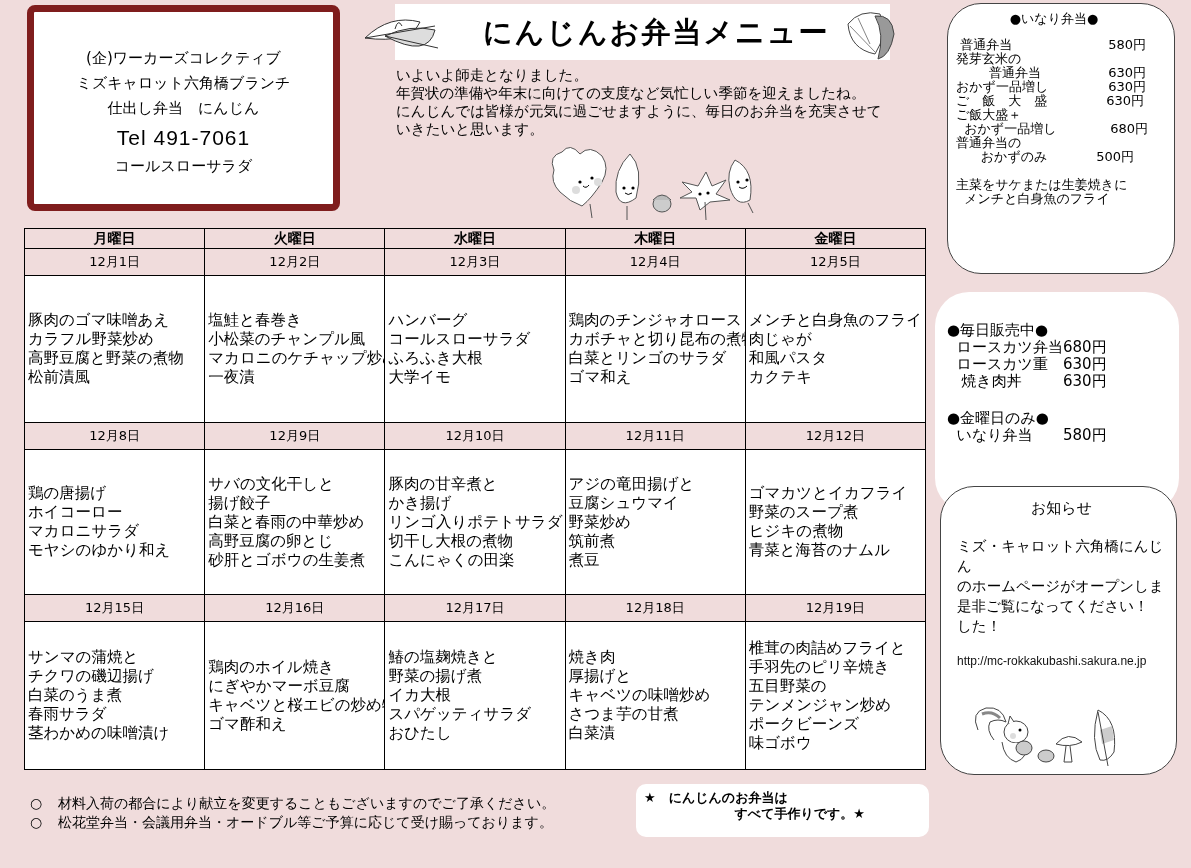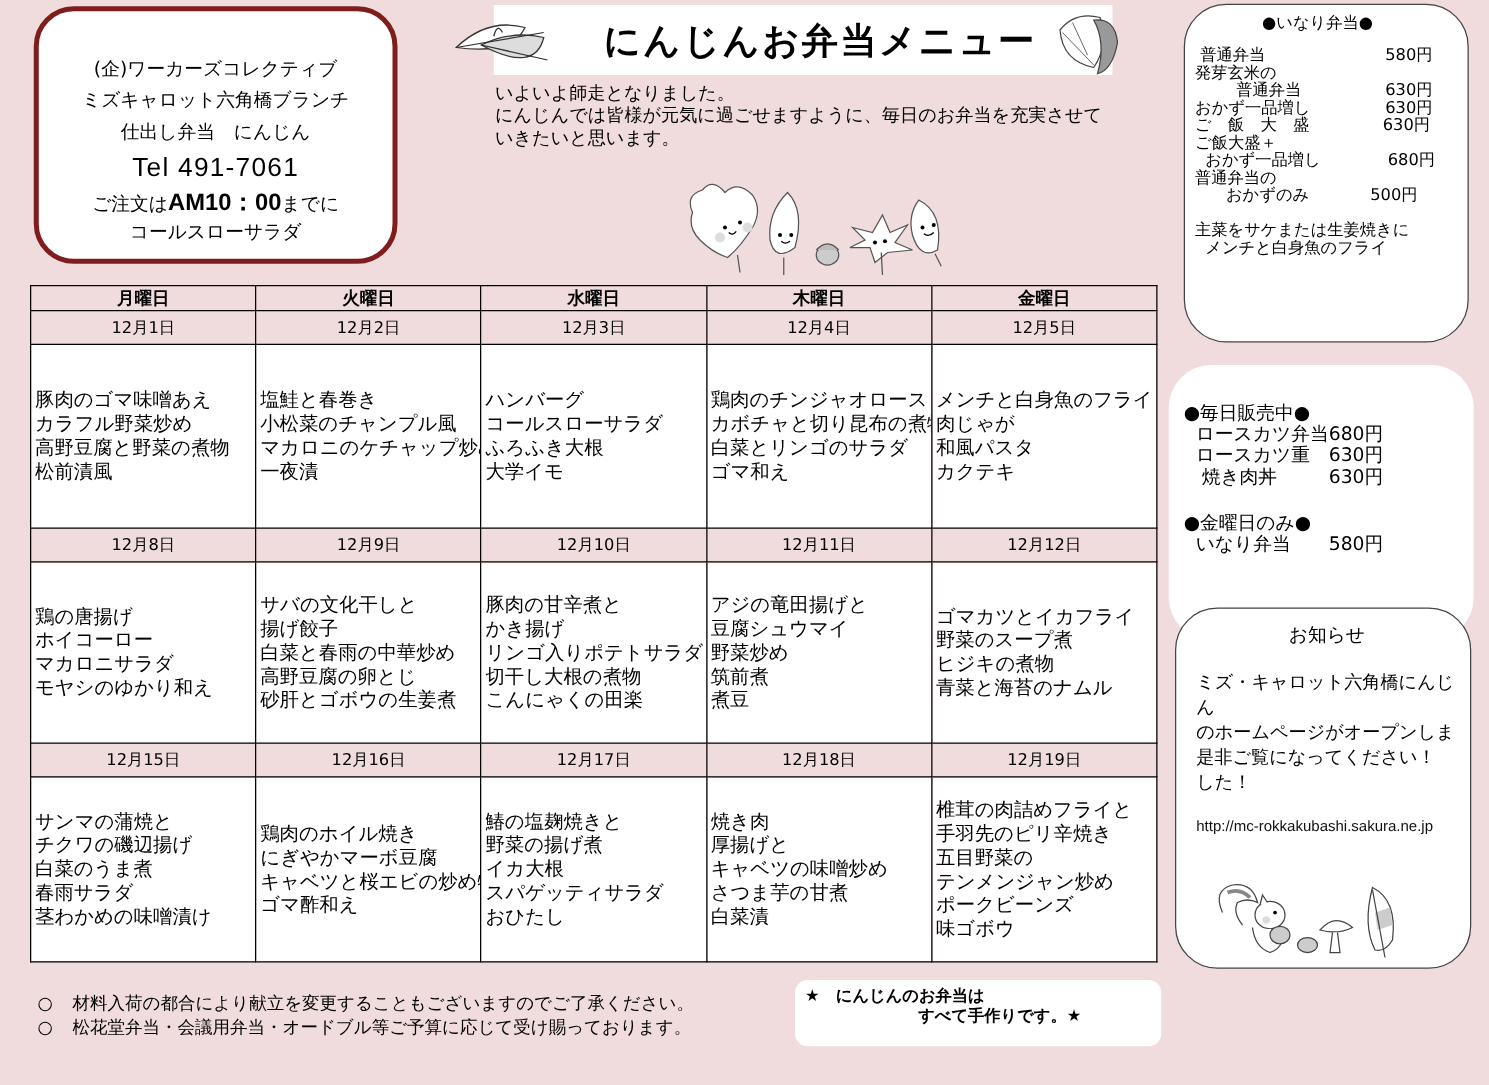--- a/index.html
+++ b/index.html
@@ -7,22 +7,22 @@
   body {
     background: #f0dcdc;
     font-family: "DejaVu Sans", "Liberation Sans", sans-serif;
     color: #000;
     position: relative;
   }
   .abs { position: absolute; }
 
   
   .company-box {
-    left: 27px; top: 5px; width: 291px; height: 206px;
-    background: #fff; border: 4px solid #7f1d1d; border-radius: 32px;
+    left: 27px; top: 5px; width: 313px; height: 206px;
+    background: #fff; border: 7px solid #7f1d1d; border-radius: 8px;
     text-align: center; padding-top: 34px;
   }
   .company-box .line { font-size: 15px; line-height: 25px; }
   .company-box .tel { font-size: 21px; font-family: "Liberation Sans", sans-serif; line-height: 34px; letter-spacing: 1px; }
   .company-box .order { font-size: 15px; line-height: 22px; }
   .company-box .order b { font-size: 19px; font-family: "Liberation Sans", sans-serif; font-weight: bold; }
 
   
   .title-banner {
     left: 395px; top: 4px; width: 495px; height: 56px; background: #fff;
@@ -96,23 +96,20 @@
   }
 </style>
 </head>
 <body>
 
 <div class="abs company-box">
   <div class="line">(企)ワーカーズコレクティブ</div>
   <div class="line">ミズキャロット六角橋ブランチ</div>
   <div class="line">仕出し弁当　にんじん</div>
   <div class="tel">Tel  491-7061</div>
-  <div class="order">
-    <span>ご注文は</span><b>AM10：00</b><span>までに</span>
-  </div>
   <div class="order">コールスローサラダ</div>
 </div>
 
 <div class="abs title-banner">
   <div class="title-text">にんじんお弁当メニュー</div>
 </div>
 <svg class="abs leaf-left" width="100" height="60" viewBox="0 0 100 60">
   <path d="M25 34 Q50 10 80 18 Q70 40 25 34 Z" fill="#fff" stroke="#333" stroke-width="1"></path>
   <path d="M55 25 Q58 14 62 22" fill="#fff" stroke="#333" stroke-width="1"></path>
   <path d="M45 32 Q70 20 95 26 Q88 55 45 32 Z" fill="#ddd" stroke="#333" stroke-width="1"></path>
@@ -121,20 +118,21 @@
 </svg>
 <svg class="abs leaf-right" width="55" height="60" viewBox="0 0 55 60">
   <path d="M8 20 Q20 5 40 10 Q48 30 35 50 Q10 45 8 20 Z" fill="#fff" stroke="#444" stroke-width="1"></path>
   <path d="M35 12 Q52 10 54 30 Q50 52 38 55 Q45 30 35 12 Z" fill="#999" stroke="#444" stroke-width="1"></path>
   <line x1="10" y1="22" x2="35" y2="48" stroke="#666" stroke-width="0.8"></line>
   <line x1="18" y1="14" x2="30" y2="40" stroke="#666" stroke-width="0.8"></line>
 </svg>
 
 <div class="abs intro">
   <div>いよいよ師走となりました。</div>
+  <div>年賀状の準備や年末に向けての支度など気忙しい季節を迎えましたね。</div>
   <div>にんじんでは皆様が元気に過ごせますように、毎日のお弁当を充実させて</div>
   <div>いきたいと思います。</div>
 </div>
 
 <svg class="abs cute-leaves" width="220" height="82" viewBox="0 0 220 82">
   <path d="M14 32 Q8 18 22 14 Q30 4 40 16 Q50 6 62 18 Q70 30 62 44 Q52 60 42 68 Q30 64 20 54 Q10 44 14 32 Z" fill="#fff" stroke="#555" stroke-width="1"></path>
   <circle cx="36" cy="52" r="4" fill="#ddd"></circle>
     <circle cx="58" cy="44" r="4" fill="#ddd"></circle>
   <circle cx="40" cy="44" r="1.6"></circle>
     <circle cx="52" cy="40" r="1.6"></circle>

